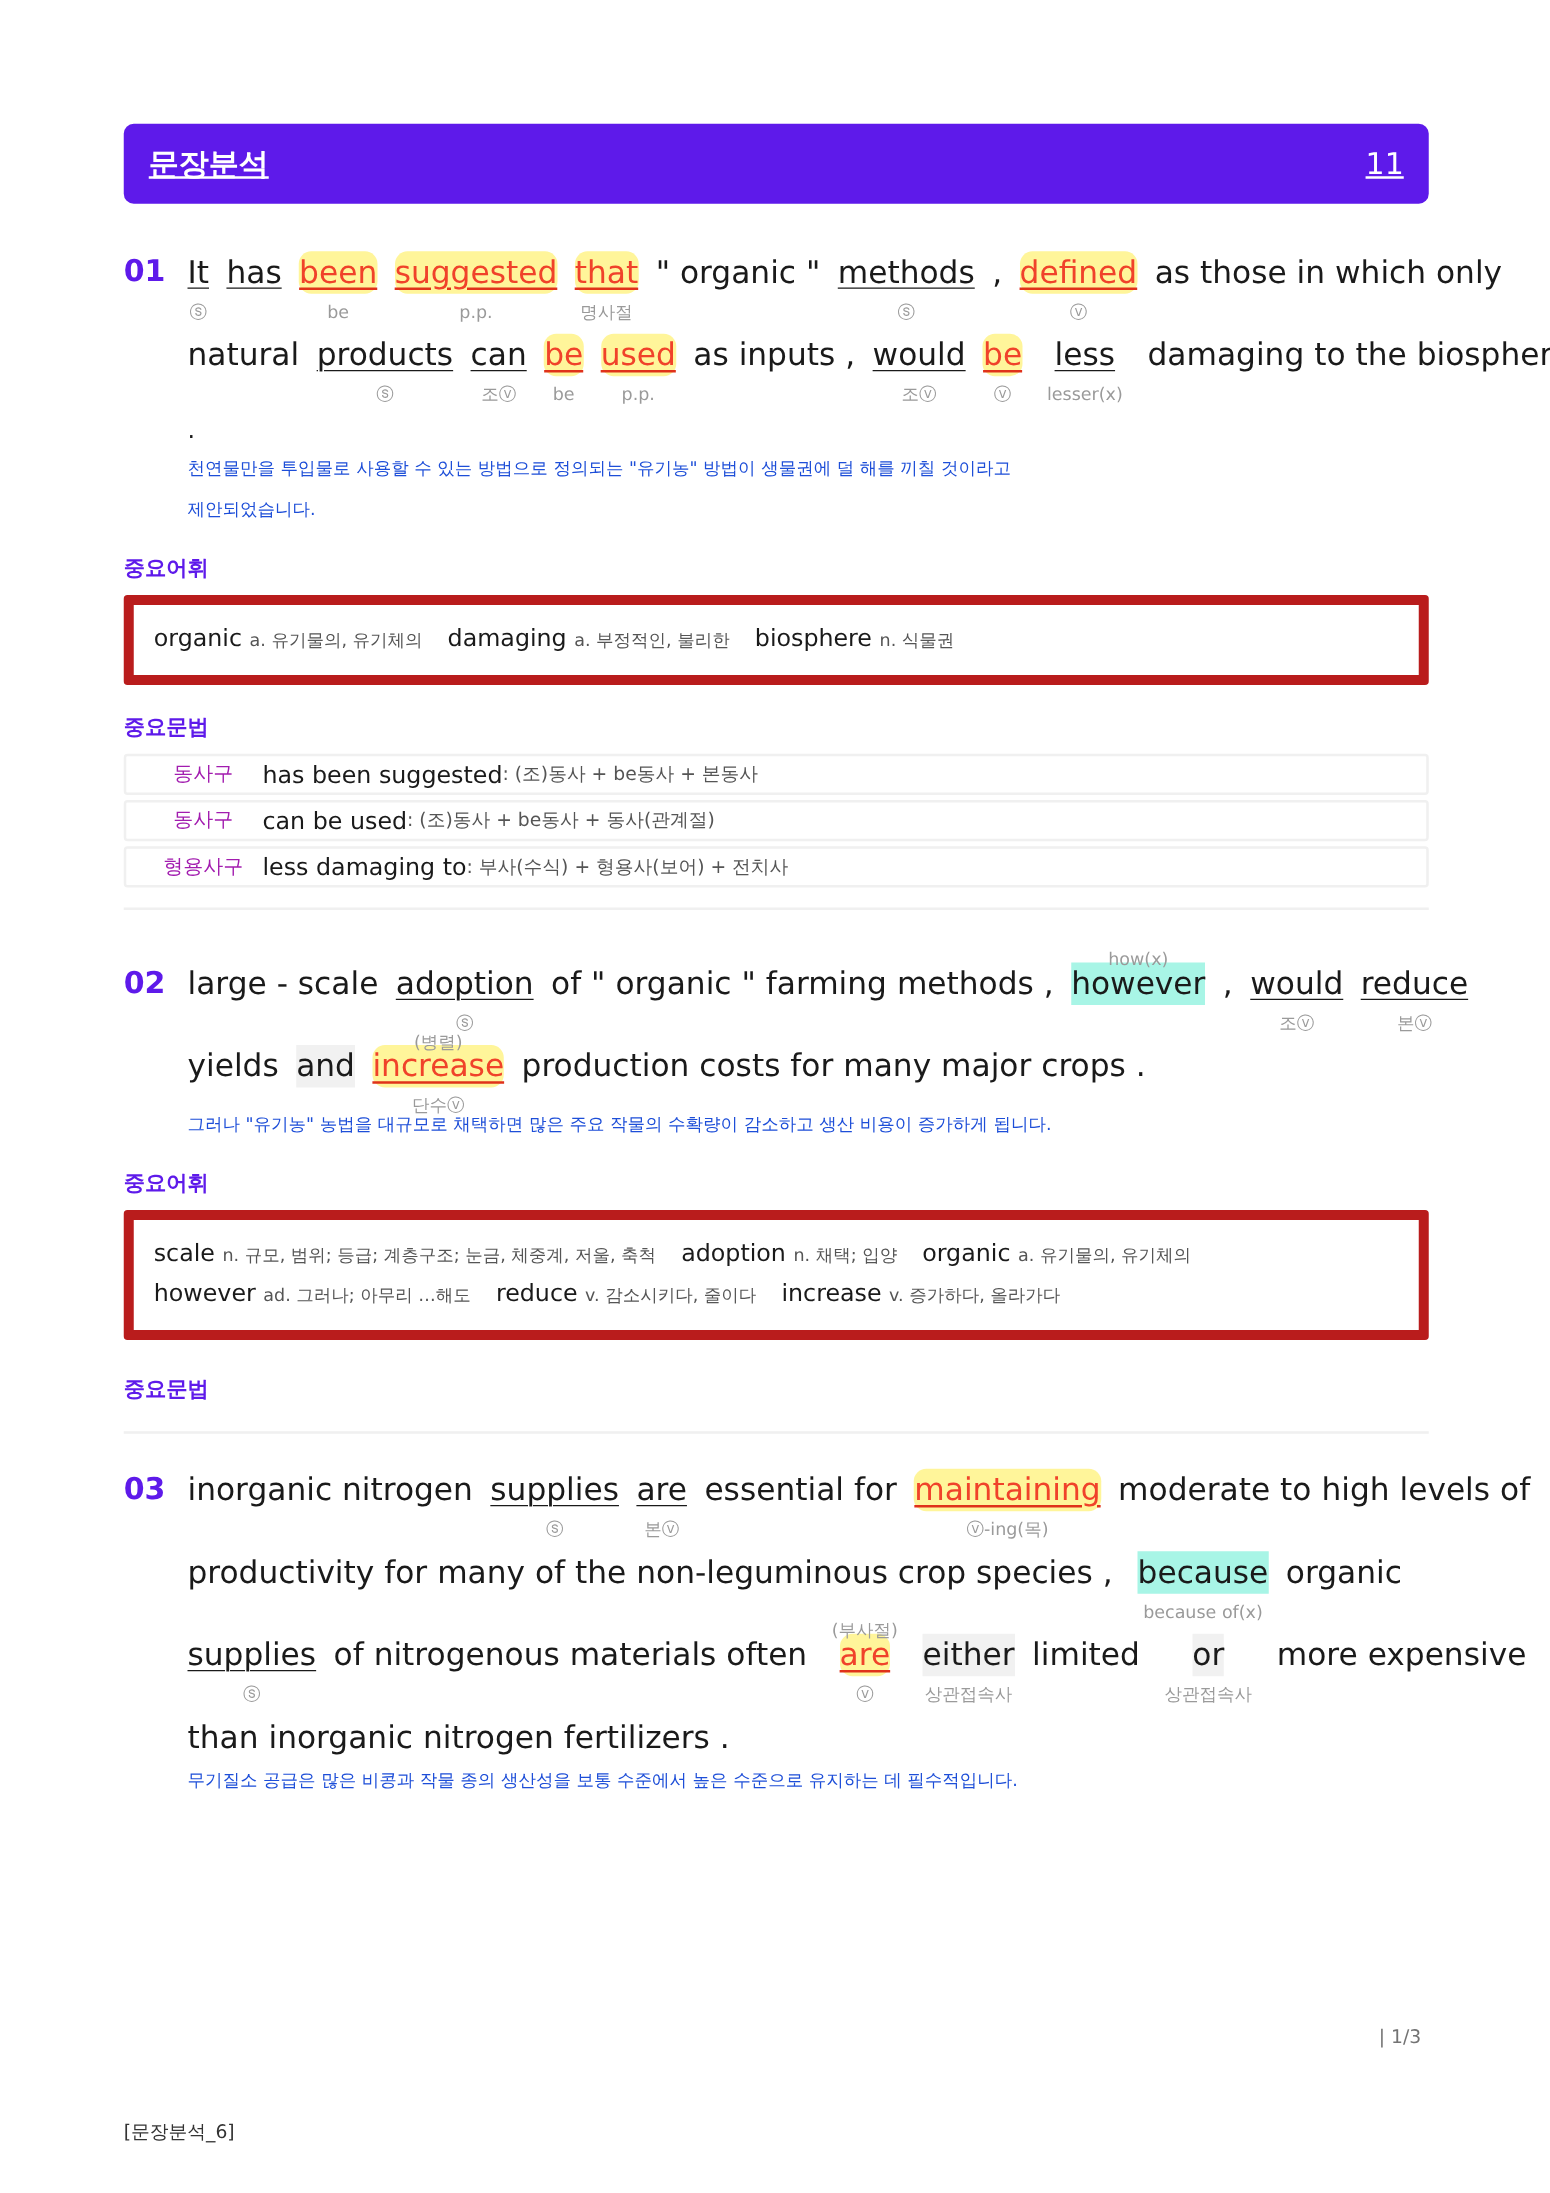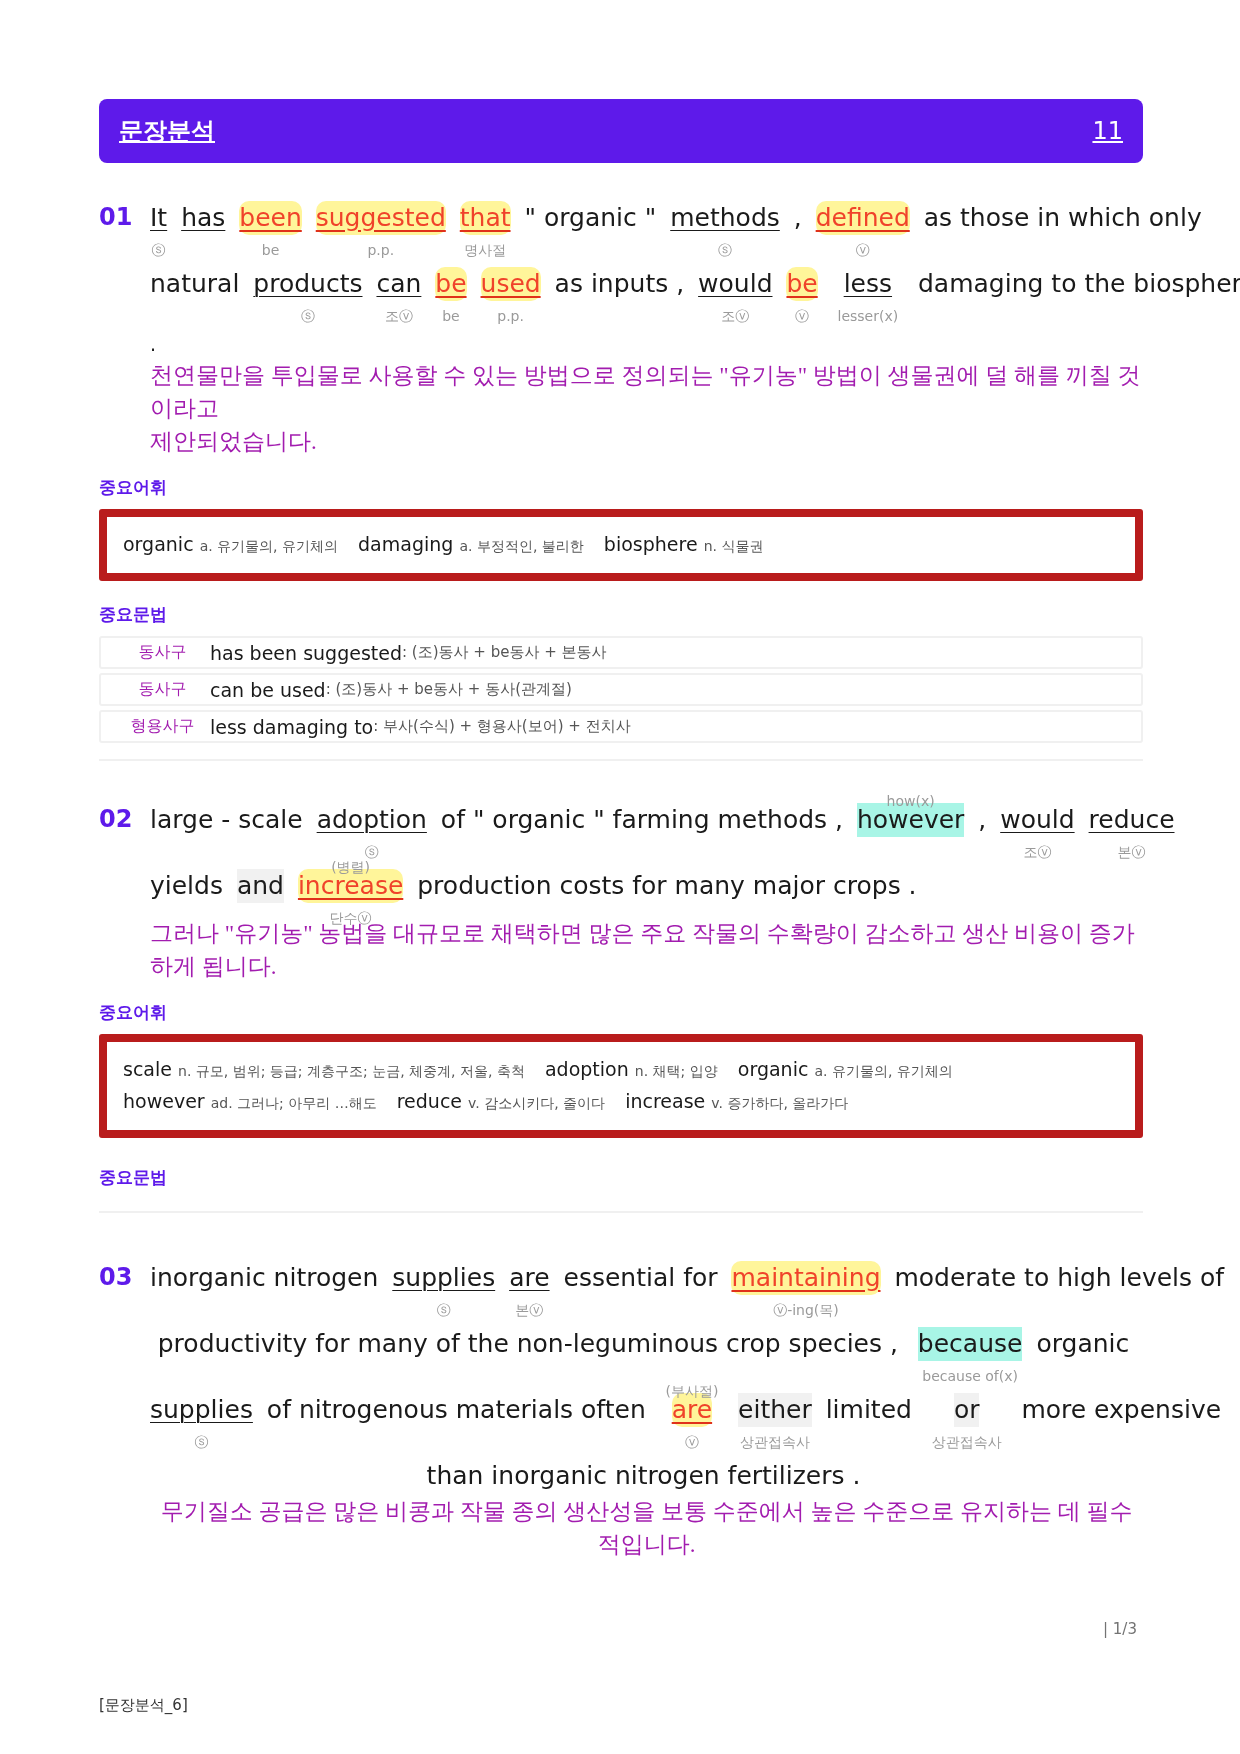--- a/index.html
+++ b/index.html
@@ -11,21 +11,21 @@
     .sentence { position: relative; margin-top: 40px; padding-left: 51px; }
     .snum { position: absolute; left: 0; top: 2px; color: #5e1aea; font-size: 24px; font-weight: bold; }
     .line { position: relative; height: 66px; font-size: 25px; white-space: nowrap; }
     .w { position: relative; display: inline-block; margin-right: 6px; line-height: 34px; }
     .u { text-decoration: underline; text-underline-offset: 4px; text-decoration-thickness: 1px; }
     .hl { background: #fff59a; color: #f0422a; text-decoration: underline; text-decoration-color: #e0321a; text-underline-offset: 4px; border-radius: 10px; }
     .hc { background: #a8f5e6; }
     .hg { background: #f1f1f1; }
     .ann { position: absolute; left: 50%; transform: translateX(-50%); top: 32px; font-size: 14px; color: #9a9a9a; white-space: nowrap; }
     .ann-top { position: absolute; left: 50%; transform: translateX(-50%); top: -19px; font-size: 14px; color: #9a9a9a; white-space: nowrap; }
-    .trans { font-size: 23px; color: #a21caf; line-height: 33px; margin-top: 4px; font-family: Liberation Serif, serif; }
+    .trans { font-size: 14px; color: #1d4ed8; line-height: 33px; margin-top: 4px; }
     .sec-label { color: #5e1aea; font-weight: bold; font-size: 17px; margin: 18px 0 10px 0; }
     .vocab-box { border: 8px solid #b91c1c; border-radius: 3px; padding: 12px 16px; font-size: 19px; line-height: 30px; }
     .vw { margin-right: 14px; }
     .vpos { font-size: 14px; color: #555; }
     .gram-row { display: flex; align-items: center; height: 29px; border: 2px solid #f0f0f0; border-radius: 3px; margin-bottom: 4px; padding-left: 14px; font-size: 19px; }
     .gram-cat { width: 95px; font-size: 16px; color: #a21caf; text-align: center; }
     .gram-desc { font-size: 15px; color: #555; }
     .divider { height: 2px; background: #f0f0f0; margin-top: 16px; }
     .footer-left { position: absolute; left: 99px; top: 1696px; font-size: 15px; color: #333; }
     .footer-right { position: absolute; left: 1103px; top: 1620px; font-size: 15px; color: #737373; }
@@ -123,21 +123,21 @@
     <span class="vw"><span>adoption</span> <span class="vpos">n. 채택; 입양</span></span>
     <span class="vw"><span>organic</span> <span class="vpos">a. 유기물의, 유기체의</span></span><br>
     <span class="vw"><span>however</span> <span class="vpos">ad. 그러나; 아무리 …해도</span></span>
     <span class="vw"><span>reduce</span> <span class="vpos">v. 감소시키다, 줄이다</span></span>
     <span class="vw"><span>increase</span> <span class="vpos">v. 증가하다, 올라가다</span></span>
   </div>
 
   <div class="sec-label" style="margin-top:28px;">중요문법</div>
   <div class="divider" style="margin-top:22px;"></div>
 
-  <div class="sentence" style="margin-top:48px;text-align:center;">
+  <div class="sentence" style="margin-top:28px;">
     <span class="snum">03</span>
     <div class="line">
       <span class="w">inorganic nitrogen</span>
       <span class="w u"><span>supplies</span><span class="ann">ⓢ</span></span>
       <span class="w u"><span>are</span><span class="ann">본ⓥ</span></span>
       <span class="w">essential for</span>
       <span class="w hl"><span>maintaining</span><span class="ann">ⓥ-ing(목)</span></span>
       <span class="w">moderate to high levels of</span>
     </div>
     <div class="line">

